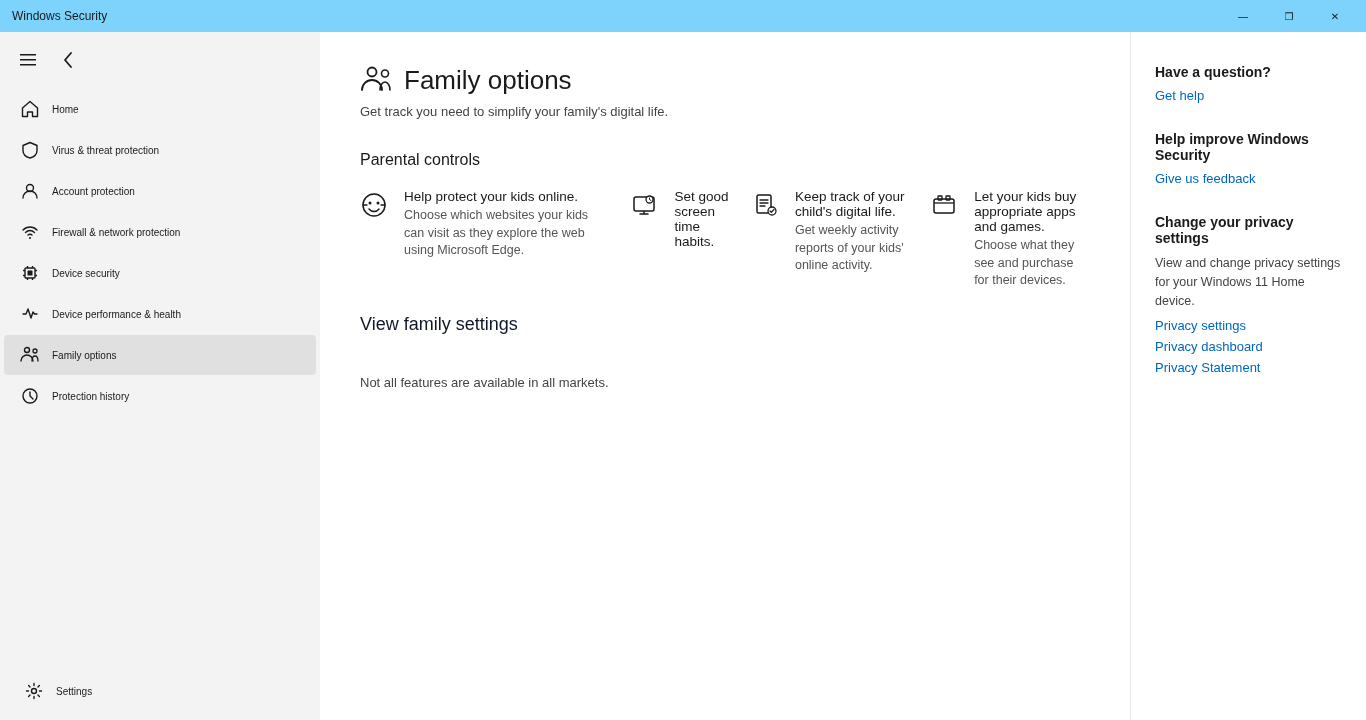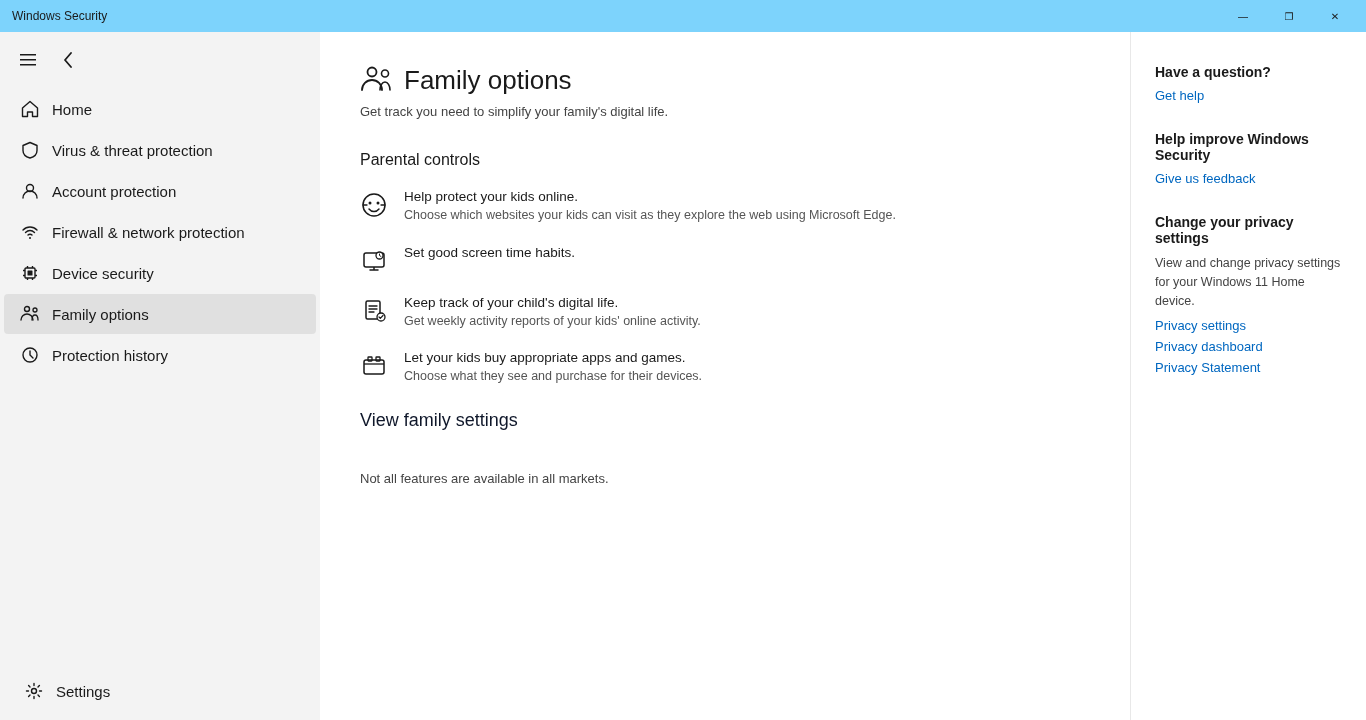--- a/index.html
+++ b/index.html
@@ -95,21 +95,21 @@
     }
 
     .nav-item {
       display: flex;
       align-items: center;
       gap: 12px;
       padding: 10px 16px;
       cursor: pointer;
       border-radius: 4px;
       margin: 1px 4px;
-      font-size: 15px;
+      font-size: 10px;
       color: #1a1a1a;
     }
     .nav-item.active {
       background: #e0e0e0;
       font-weight: 500;
     }
 
     .nav-icon {
       width: 20px;
       height: 20px;
@@ -158,21 +158,20 @@
 
     .section-title {
       font-size: 16px;
       font-weight: 400;
       color: #1a1a1a;
       margin-bottom: 20px;
     }
 
     .feature-list {
       display: flex;
-      flex-direction: column;
       gap: 20px;
       margin-bottom: 24px;
     }
 
     .feature-item {
       display: flex;
       align-items: flex-start;
       gap: 16px;
     }
 
@@ -338,20 +337,28 @@
             <line x1="11.5" y1="14" x2="11.5" y2="16" stroke="#1a1a1a" stroke-width="1.4"></line>
             <line x1="2" y1="6.5" x2="4" y2="6.5" stroke="#1a1a1a" stroke-width="1.4"></line>
             <line x1="2" y1="11.5" x2="4" y2="11.5" stroke="#1a1a1a" stroke-width="1.4"></line>
             <line x1="14" y1="6.5" x2="16" y2="6.5" stroke="#1a1a1a" stroke-width="1.4"></line>
             <line x1="14" y1="11.5" x2="16" y2="11.5" stroke="#1a1a1a" stroke-width="1.4"></line>
           </svg>
         </span>
         <span>Device security</span>
       </div>
 
+      <div class="nav-item">
+        <span class="nav-icon">
+          <svg width="18" height="18" viewBox="0 0 18 18">
+            <path d="M2 9h3l2-5 3 9 2-6 1.5 2H16" fill="none" stroke="#1a1a1a" stroke-width="1.4" stroke-linecap="round" stroke-linejoin="round"></path>
+          </svg>
+        </span>
+        <span>Device performance &amp; health</span>
+      </div>
 
       <div class="nav-item active">
         <span class="nav-icon">
           <svg width="20" height="18" viewBox="0 0 20 18">
             <circle cx="7" cy="4" r="2.5" fill="none" stroke="#1a1a1a" stroke-width="1.4"></circle>
             <path d="M1 15c0-3.3 2.7-6 6-6s6 2.7 6 6" fill="none" stroke="#1a1a1a" stroke-width="1.4" stroke-linecap="round"></path>
             <circle cx="15" cy="5" r="2" fill="none" stroke="#1a1a1a" stroke-width="1.3"></circle>
             <path d="M12 15c0-2.8 1.3-5 3-5s3 2.2 3 5" fill="none" stroke="#1a1a1a" stroke-width="1.3" stroke-linecap="round"></path>
           </svg>
         </span>

